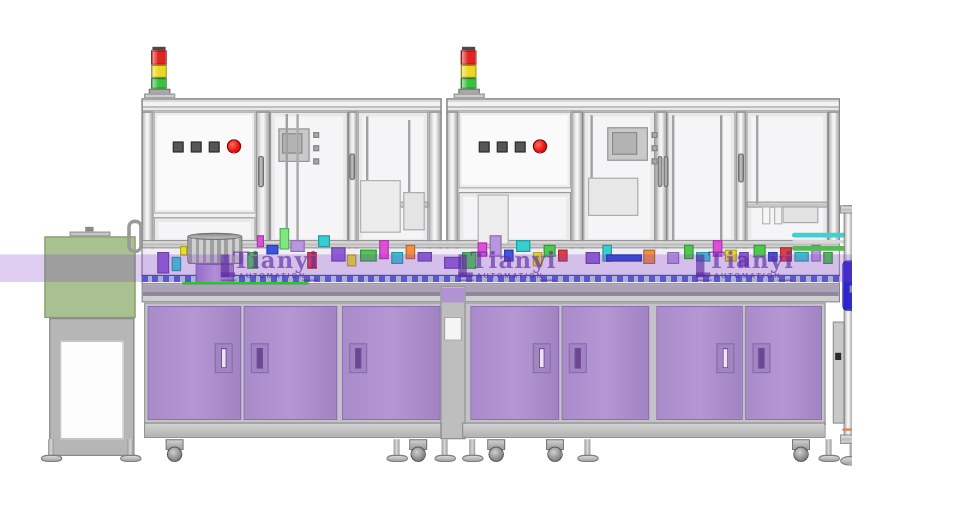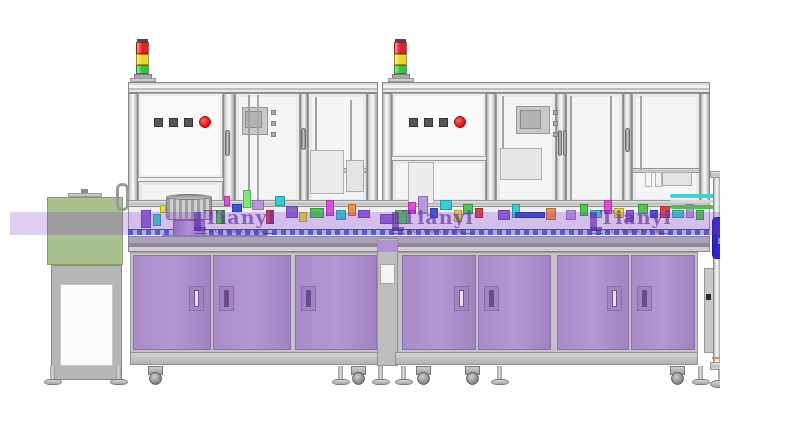--- a/index.html
+++ b/index.html
@@ -1,17 +1,17 @@
 <!DOCTYPE html>
 <html><head>
 <meta charset="utf-8">
 <style>
   html,body{margin:0;padding:0;background:#ffffff;}
   #scene{position:relative;width:710px;height:438px;background:#ffffff;overflow:hidden;
-         font-family:"Liberation Sans",sans-serif;margin-left:10px;}
+         font-family:"Liberation Sans",sans-serif;}
   #scene div{position:absolute;box-sizing:border-box;}
   
   .shell{background:#f0f0f0;border:1px solid #8f8f8f;}
   .col{background:linear-gradient(90deg,#b9b9b9,#efefef 35%,#f5f5f5 55%,#a9a9a9);border:1px solid #8a8a8a;}
   .toprail{background:repeating-linear-gradient(180deg,#d9d9d9 0 2px,#f2f2f2 2px 5px,#bfbfbf 5px 7px,#e8e8e8 7px 11px);border:1px solid #8a8a8a;}
   .win{background:#f5f5f7;border:1px solid #9a9a9a;box-shadow:inset 0 0 0 3px #e9e9e9;}
   .solidpanel{background:#fafafa;border:1px solid #a8a8a8;box-shadow:inset 0 0 0 2px #ededed;}
   .railh{background:linear-gradient(180deg,#e6e6e6,#bdbdbd 55%,#d8d8d8);border:1px solid #969696;}
   .handlebar{background:linear-gradient(90deg,#7e7e7e,#c8c8c8 45%,#8b8b8b);border-radius:2px;border:1px solid #6f6f6f;}
   .blk{border:1px solid rgba(0,0,0,0.25);}

